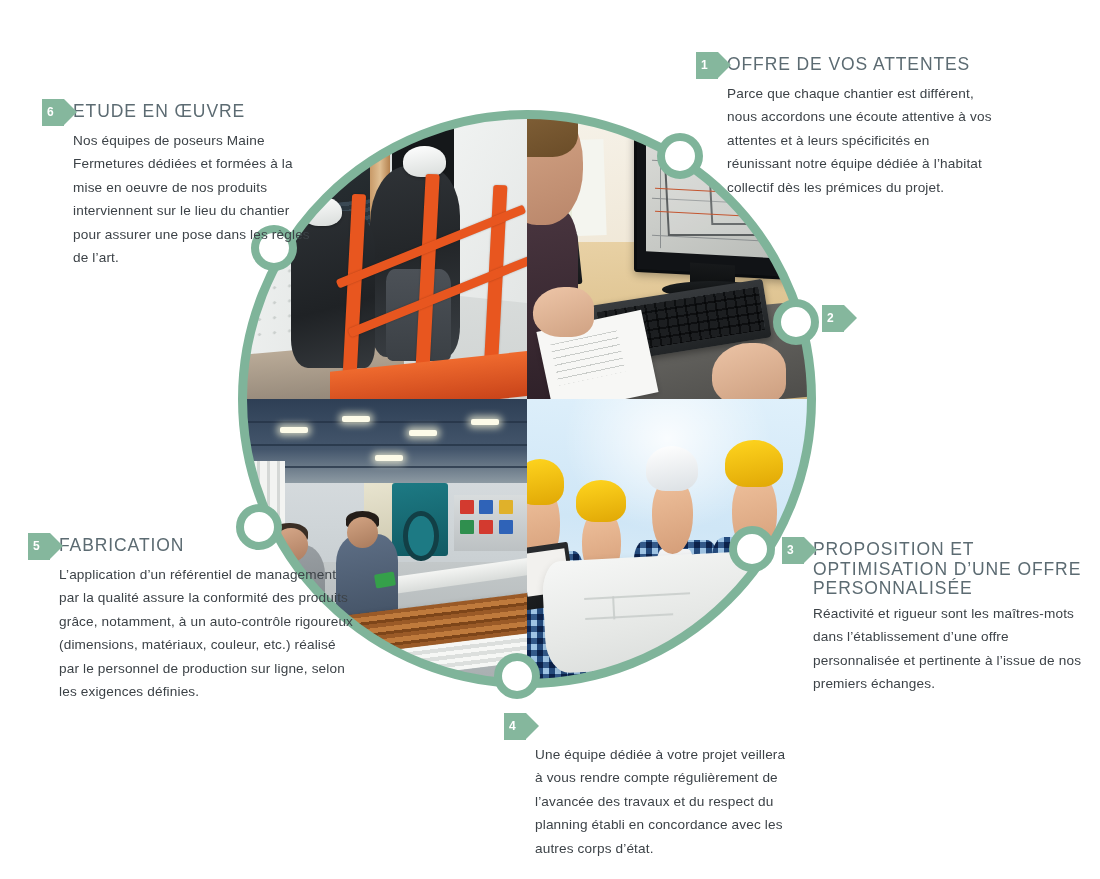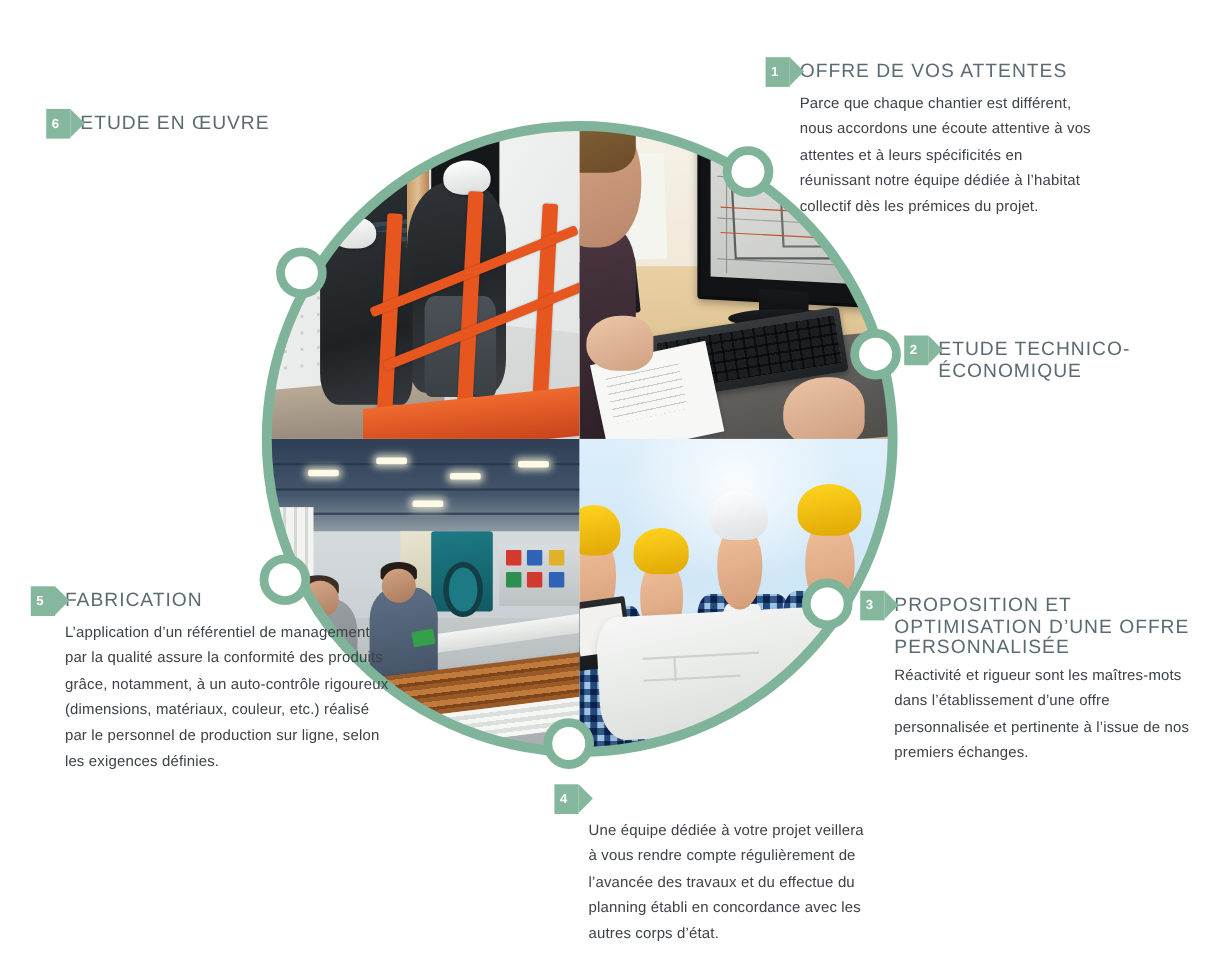--- a/index.html
+++ b/index.html
@@ -378,47 +378,47 @@
     <div class="step-head">
       <div class="badge">1</div>
       <div class="step-title">OFFRE DE VOS ATTENTES</div>
     </div>
     <div class="step-body">Parce que chaque chantier est différent, nous accordons une écoute attentive à vos attentes et à leurs spécificités en réunissant notre équipe dédiée à l’habitat collectif dès les prémices du projet.</div>
   </div>
 
   <div class="step" id="step2">
     <div class="step-head">
       <div class="badge">2</div>
-      <div class="step-title">ETUDE TECHNICO-ÉCONOMIQUE</div>
     </div>
   </div>
 
   <div class="step" id="step3">
     <div class="step-head">
       <div class="badge">3</div>
       <div class="step-title">PROPOSITION ET OPTIMISATION D’UNE OFFRE PERSONNALISÉE</div>
     </div>
     <div class="step-body">Réactivité et rigueur sont les maîtres-mots dans l’établissement d’une offre personnalisée et pertinente à l’issue de nos premiers échanges.</div>
   </div>
 
   <div class="step" id="step4">
     <div class="step-head">
       <div class="badge">4</div>
     </div>
-    <div class="step-body">Une équipe dédiée à votre projet veillera à vous rendre compte régulièrement de l’avancée des travaux et du effectue du planning établi en concordance avec les autres corps d’état.</div>
+    <div class="step-body">Une équipe dédiée à votre projet veillera à vous rendre compte régulièrement de l’avancée des travaux et du respect du planning établi en concordance avec les autres corps d’état.</div>
   </div>
 
   <div class="step" id="step5">
     <div class="step-head">
       <div class="badge">5</div>
       <div class="step-title">FABRICATION</div>
     </div>
     <div class="step-body">L’application d’un référentiel de management par la qualité assure la conformité des produits grâce, notamment, à un auto-contrôle rigoureux (dimensions, matériaux, couleur, etc.) réalisé par le personnel de production sur ligne, selon les exigences définies.</div>
   </div>
 
   <div class="step" id="step6">
     <div class="step-head">
       <div class="badge">6</div>
       <div class="step-title">ETUDE EN ŒUVRE</div>
     </div>
+    <div class="step-body">Nos équipes de poseurs Maine Fermetures dédiées et formées à la mise en oeuvre de nos produits interviennent sur le lieu du chantier pour assurer une pose dans les règles de l’art.</div>
   </div>
 
 </div>
 
 </body></html>

